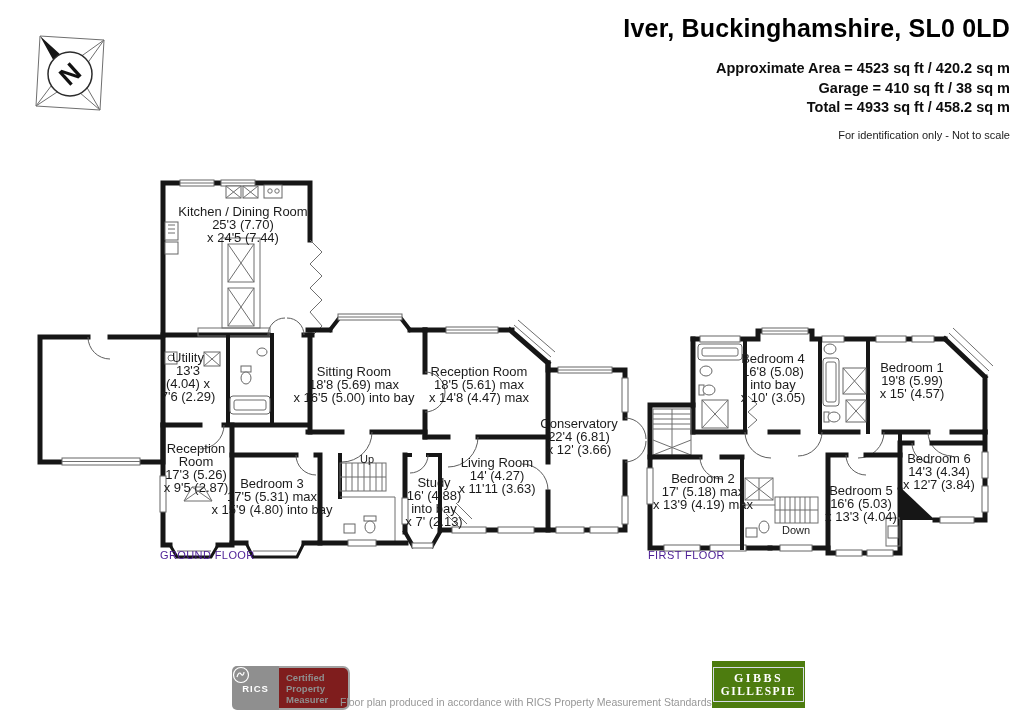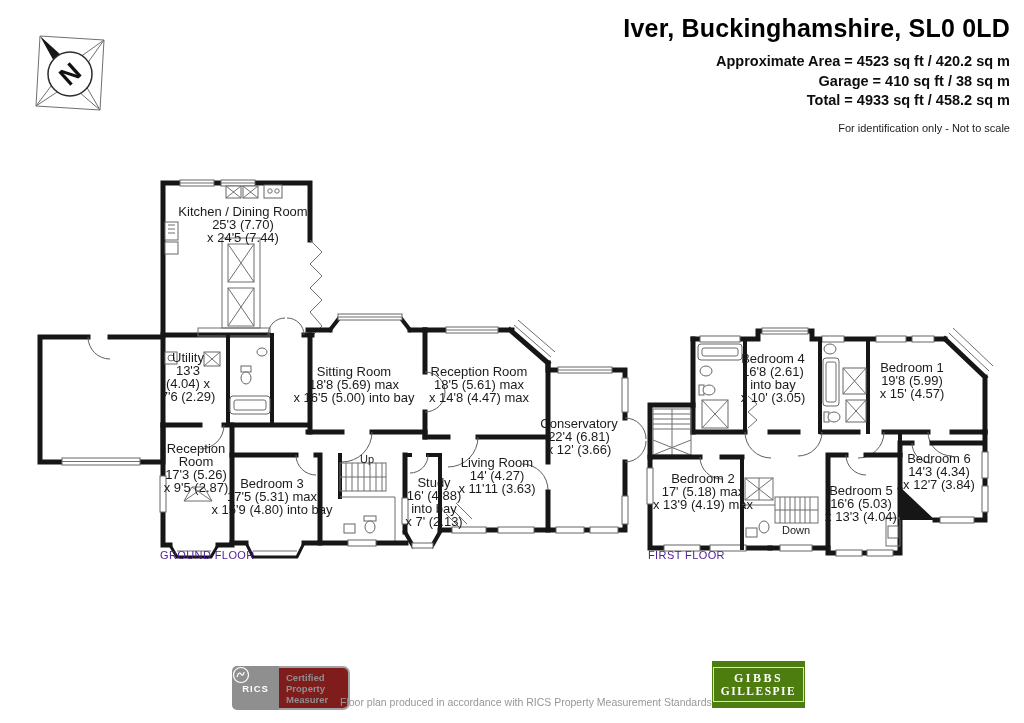--- a/index.html
+++ b/index.html
@@ -14,21 +14,21 @@
   .w3{stroke:#161616;stroke-width:3;fill:none;stroke-linecap:square;}
   .thin{stroke:#6f6f6f;stroke-width:1;fill:none;}
   .arc{stroke:#5e5e5e;stroke-width:1;fill:none;}
   .win{fill:#ffffff;stroke:#666;stroke-width:1;}
   .fix{fill:#ffffff;stroke:#666;stroke-width:1;}
   .blk{fill:#161616;stroke:none;}
 
   
   .header{position:absolute;right:14px;top:14px;text-align:right;color:#000;}
   .title{font-size:25px;font-weight:700;letter-spacing:.2px;}
-  .subs{margin-top:9px;font-size:14.5px;font-weight:700;line-height:19.5px;color:#0d0d0d;}
+  .subs{margin-top:16px;font-size:14.5px;font-weight:700;line-height:19.5px;color:#0d0d0d;}
   .note{margin-top:11px;font-size:11px;color:#1c1c1c;}
 
   .room-label{position:absolute;text-align:center;color:#1b1b1b;
               font-size:13px;line-height:13px;}
   .floor-title{position:absolute;font-size:11px;color:#4c1d95;letter-spacing:.4px;}
   .stairs-label{position:absolute;font-size:11px;color:#1b1b1b;text-align:left;}
 
   
   .rics{position:absolute;left:232px;top:666px;height:44px;display:flex;}
   .rics-left{width:47px;background:#8f8f8f;border-radius:5px 0 0 5px;color:#fff;
@@ -314,21 +314,21 @@
   <div class="room-label" style="left:437px;top:456px;width:120px">
     <div>Living Room</div>
     <div>14' (4.27)</div>
     <div>x 11'11 (3.63)</div>
   </div>
   <div class="stairs-label" style="left:360px;top:453px;width:30px">Up</div>
   <div class="floor-title" style="left:160px;top:549px">GROUND FLOOR</div>
 
   <div class="room-label" style="left:723px;top:352px;width:100px">
     <div>Bedroom 4</div>
-    <div>16'8 (2.61)</div>
+    <div>16'8 (5.08)</div>
     <div>into bay</div>
     <div>x 10' (3.05)</div>
   </div>
   <div class="room-label" style="left:852px;top:361px;width:120px">
     <div>Bedroom 1</div>
     <div>19'8 (5.99)</div>
     <div>x 15' (4.57)</div>
   </div>
   <div class="room-label" style="left:632px;top:472px;width:142px">
     <div>Bedroom 2</div>

